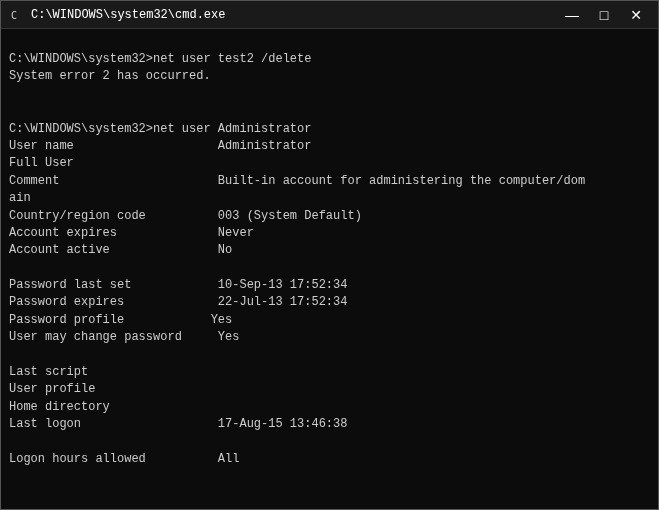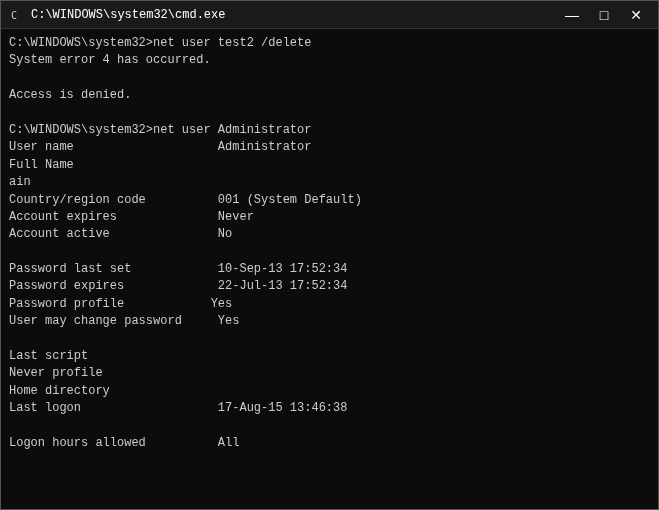--- a/index.html
+++ b/index.html
@@ -69,21 +69,21 @@
       display: flex;
       align-items: center;
       justify-content: center;
       font-size: 14px;
     }
 
     .terminal-body {
       flex: 1;
       background: #0c0c0c;
       color: #cccccc;
-      padding: 6px 8px;
+      padding: 22px 8px;
       overflow-y: auto;
       font-family: 'Consolas', 'Courier New', monospace;
       font-size: 12px;
       line-height: 1.45;
     }
 
     .line {
       white-space: pre;
       display: block;
     }
@@ -103,37 +103,37 @@
       <span class="title-bar-text">C:\WINDOWS\system32\cmd.exe</span>
     </div>
     <div class="title-bar-controls">
       <button class="title-btn">—</button>
       <button class="title-btn">□</button>
       <button class="title-btn close">✕</button>
     </div>
   </div>
   <div class="terminal-body" id="terminal-body">
   <span class="line">C:\WINDOWS\system32&gt;net user test2 /delete</span>
-      <span class="line">System error 4 has occurred.</span>
+      <span class="line">System error 2 has occurred.</span>
       <span class="line">&nbsp;</span>
-      <span class="line">Access is denied.</span>
       <span class="line">&nbsp;</span>
       <span class="line">C:\WINDOWS\system32&gt;net user Administrator</span>
       <span class="line">User name                    Administrator</span>
-      <span class="line">Full Name</span>
+      <span class="line">Full User</span>
+      <span class="line">Comment                      Built-in account for administering the computer/dom</span>
       <span class="line">ain</span>
-      <span class="line">Country/region code          001 (System Default)</span>
+      <span class="line">Country/region code          003 (System Default)</span>
       <span class="line">Account expires              Never</span>
       <span class="line">Account active               No</span>
       <span class="line">&nbsp;</span>
       <span class="line">Password last set            10-Sep-13 17:52:34</span>
       <span class="line">Password expires             22-Jul-13 17:52:34</span>
       <span class="line">Password profile            Yes</span>
       <span class="line">User may change password     Yes</span>
       <span class="line">&nbsp;</span>
       <span class="line">Last script</span>
-      <span class="line">Never profile</span>
+      <span class="line">User profile</span>
       <span class="line">Home directory</span>
       <span class="line">Last logon                   17-Aug-15 13:46:38</span>
       <span class="line">&nbsp;</span>
       <span class="line">Logon hours allowed          All</span>
     </div>
 </div>
 
 </body></html>

